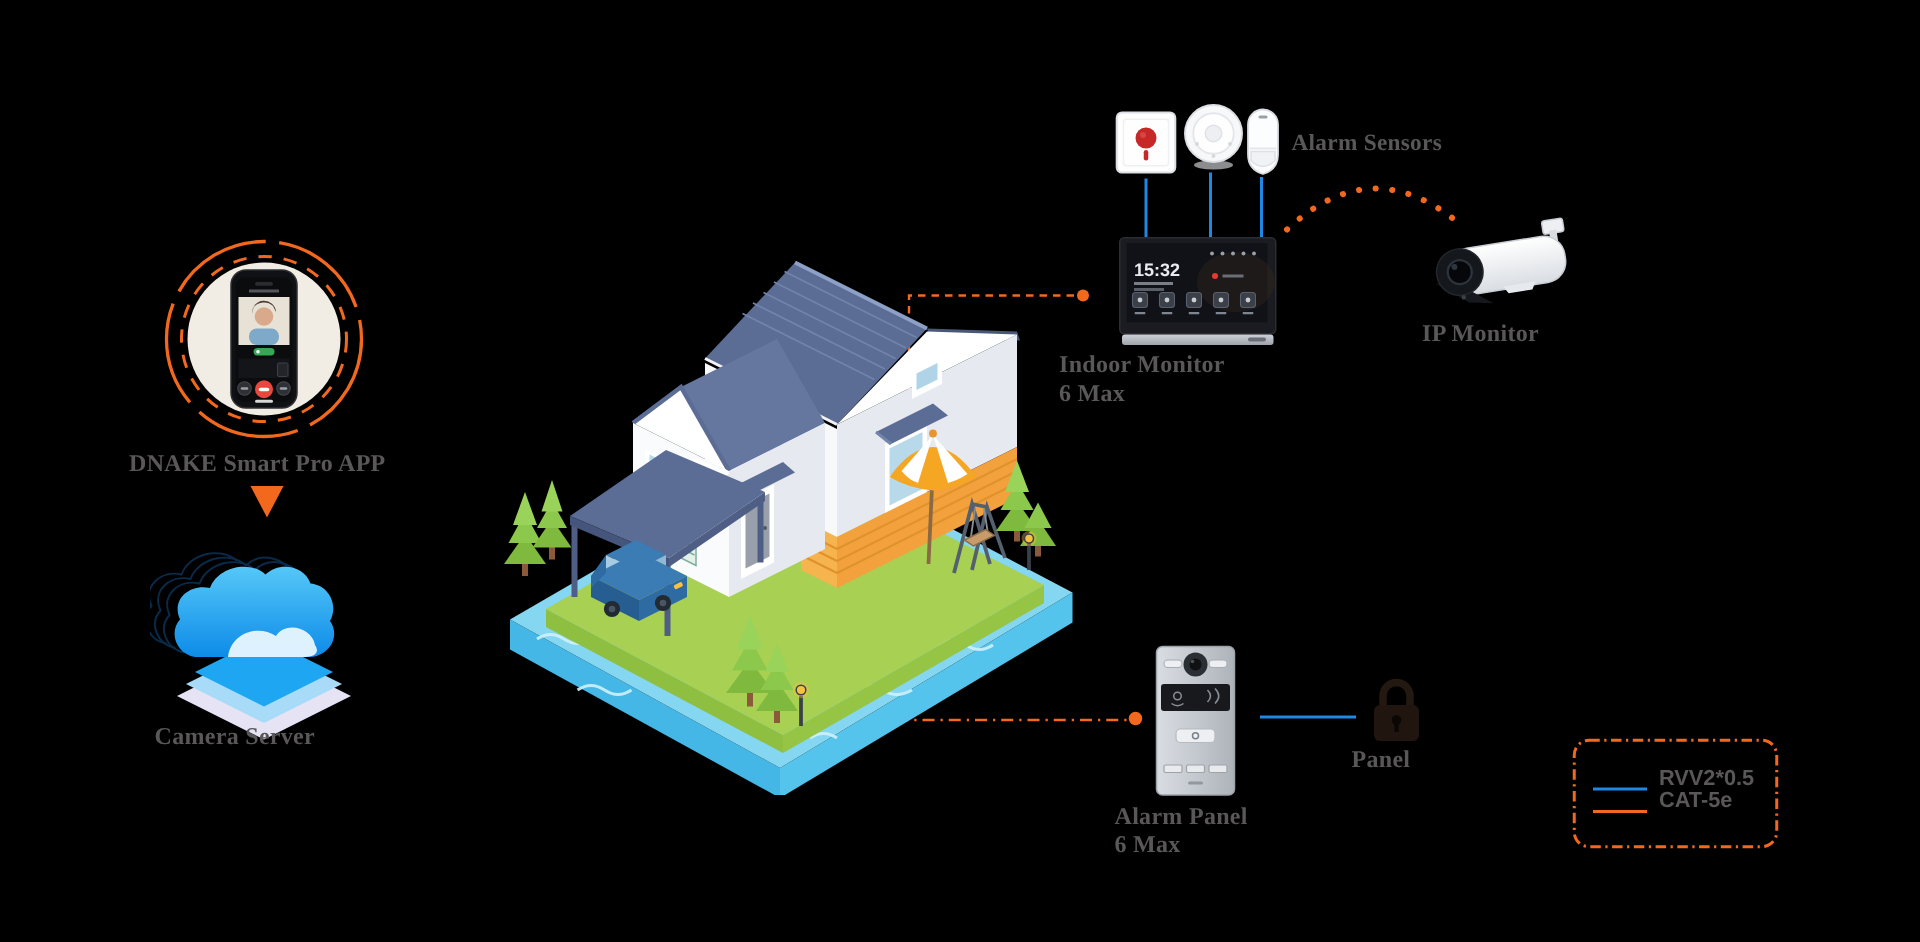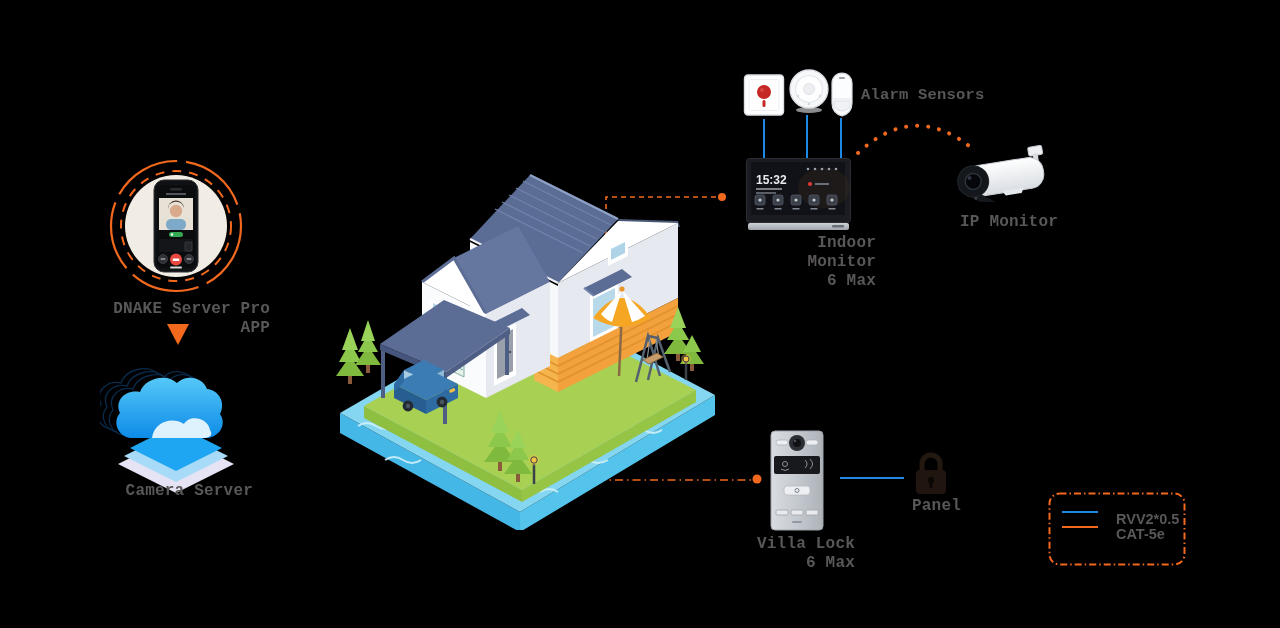--- a/index.html
+++ b/index.html
@@ -1,21 +1,21 @@
 <!DOCTYPE html>
 <html><head>
 <meta charset="utf-8">
 <style>
   html,body{margin:0;padding:0;background:#000;}
   .stage{position:relative;width:1280px;height:628px;background:#000;overflow:hidden;
          font-family:"Liberation Sans",sans-serif;}
   .abs{position:absolute;}
-  .label{color:#595757;font-size:16px;line-height:19px;text-align:right;
-         font-family:Liberation Mono, monospace;font-weight:bold;letter-spacing:.2px;}
-  .legend-row{display:flex;align-items:flex-start;gap:18px;position:absolute;left:14px;}
+  .label{color:#595757;font-size:16px;line-height:19px;text-align:left;
+         font-family:Liberation Serif, serif;font-weight:bold;letter-spacing:.2px;}
+  .legend-row{display:flex;align-items:flex-end;gap:8px;position:absolute;left:14px;}
   .legend-swatch{width:36px;height:0;border-top:2px solid #1E88E5;}
   .legend-swatch.orange{border-top-color:#F2691E;}
   .legend-label{color:#595757;font-size:14.5px;font-weight:bold;}
   svg{display:block;}
 </style>
 </head>
 <body>
 
 <div class="stage">
 
@@ -70,21 +70,21 @@
 
       <circle cx="55" cy="101" r="4.5" fill="#2E3036" stroke="#46484E" stroke-width="0.7"></circle>
       <rect x="52.5" y="100.2" width="5" height="1.6" rx="0.8" fill="#9AA0A8"></rect>
       <circle cx="68" cy="101.5" r="6" fill="#E8483E"></circle>
       <rect x="64.5" y="100.5" width="7" height="2.4" rx="1.2" fill="#fff"></rect>
       <circle cx="81" cy="101" r="4.5" fill="#2E3036" stroke="#46484E" stroke-width="0.7"></circle>
       <rect x="78.5" y="100.2" width="5" height="1.6" rx="0.8" fill="#9AA0A8"></rect>
       <rect x="62" y="108.5" width="12" height="2" rx="1" fill="#D8D8D8"></rect>
     </g>
   </svg>
-  <div class="abs label" style="left:86px;top:300px;width:184px">DNAKE Server Pro APP</div>
+  <div class="abs label" style="left:86px;top:300px;width:184px">DNAKE Smart Pro APP</div>
 
   <svg class="abs" style="left:166px;top:323px" width="24" height="24">
     <polygon points="1,1 23,1 12,22" fill="#F2691E"></polygon>
   </svg>
 
   <svg class="abs" style="left:100px;top:346px" width="152" height="148" viewBox="0 0 152 148">
     <g>
       <polygon points="18,118 76,89 134,118 76,147" fill="#E6E3F4"></polygon>
       <polygon points="24,110 76,84 128,110 76,136" fill="#A7DBF7"></polygon>
       <polygon points="30,102 76,79 122,102 76,125" fill="#1FA6F2"></polygon>
@@ -386,21 +386,21 @@
     </g>
     <defs>
       <linearGradient id="mstrip" x1="0" y1="0" x2="0" y2="1">
         <stop offset="0" stop-color="#CDD1D8"></stop>
           <stop offset="1" stop-color="#9FA4AC"></stop>
       </linearGradient>
     </defs>
     <rect x="2" y="65" width="101" height="7" rx="2" fill="url(#mstrip)"></rect>
     <rect x="86" y="67" width="12" height="2.6" rx="1.3" fill="#6A6E76"></rect>
   </svg>
-  <div class="abs label" style="left:744px;top:234px;width:132px">
+  <div class="abs label" style="left:706px;top:234px;width:132px">
     <div>Indoor Monitor</div>
     <div>6 Max</div>
   </div>
 
   <svg class="abs" style="left:946px;top:142px" width="116" height="74" viewBox="0 0 116 74">
     <defs>
       <linearGradient id="camg" x1="0" y1="0" x2="0" y2="1">
         <stop offset="0" stop-color="#FFFFFF"></stop>
           <stop offset="1" stop-color="#D9DDE2"></stop>
       </linearGradient>
@@ -441,21 +441,21 @@
     <rect x="14" y="56" width="26" height="9" rx="3" fill="#EDEFF2" stroke="#B5BAC0" stroke-width="0.8"></rect>
     <circle cx="27" cy="60.5" r="2" fill="none" stroke="#7A8088" stroke-width="1"></circle>
     <g fill="#E8EAED" stroke="#9EA3AA" stroke-width="0.8">
       <rect x="6" y="80" width="12" height="5" rx="1"></rect>
       <rect x="21" y="80" width="12" height="5" rx="1"></rect>
       <rect x="36" y="80" width="12" height="5" rx="1"></rect>
     </g>
     <rect x="22" y="91" width="10" height="2" rx="1" fill="#9298A0"></rect>
   </svg>
   <div class="abs label" style="left:743px;top:535px;width:112px">
-    <div>Villa Lock</div>
+    <div>Alarm Panel</div>
     <div>6 Max</div>
   </div>
 
   <svg class="abs" style="left:908px;top:448px" width="46" height="48" viewBox="0 0 46 48">
     <path d="M14,23 v-7 a9,9 0 0 1 18,0 v7" fill="none" stroke="#241910" stroke-width="5"></path>
     <rect x="8" y="22" width="30" height="24" rx="4" fill="#20160F"></rect>
     <circle cx="23" cy="32" r="3.2" fill="#0A0705"></circle>
     <rect x="21.6" y="34" width="2.8" height="6" fill="#0A0705"></rect>
   </svg>
   <div class="abs label" style="left:901px;top:497px;width:60px">Panel</div>

